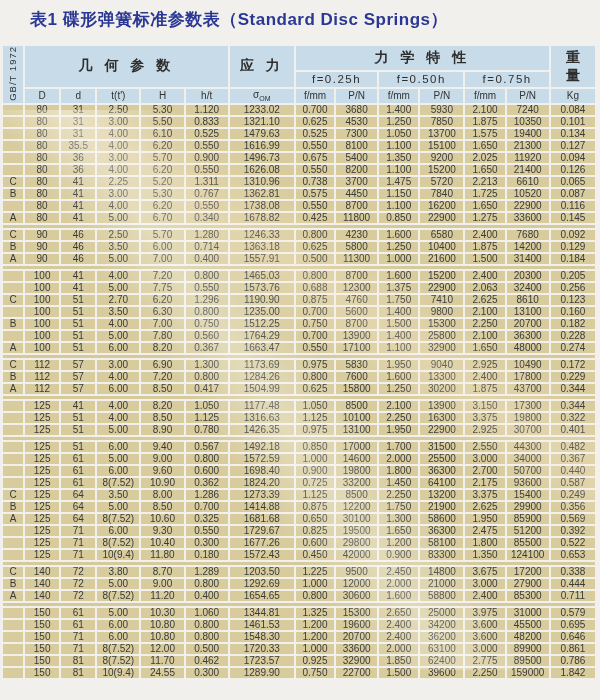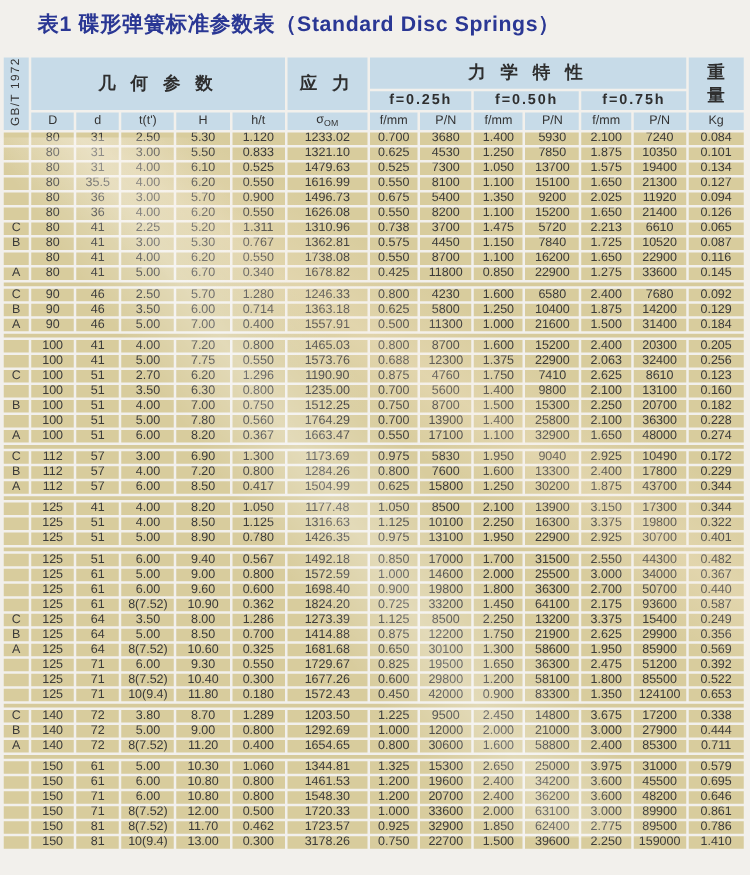--- a/index.html
+++ b/index.html
@@ -5,21 +5,21 @@
   html,body{margin:0;padding:0;width:600px;height:700px;overflow:hidden;
     background:#f2f0ec;font-family:"Liberation Sans","DejaVu Sans",sans-serif;}
   .page{position:relative;width:600px;height:604px;}
   .title{position:absolute;left:30px;top:8px;font-size:17px;font-weight:bold;
     color:#2a3794;letter-spacing:0.5px;white-space:nowrap;}
   table{border-collapse:separate;border-spacing:2px;table-layout:fixed;
     position:absolute;left:1px;top:44px;width:596px;background:#f2f0ec;}
   th,td{padding:0;text-align:center;vertical-align:middle;overflow:hidden;white-space:nowrap;}
   thead th{background:#c7dbe8;color:#2e2e2e;font-weight:bold;}
   .hdr-big{font-size:14px;letter-spacing:4px;margin-top:20px;}
-  .hdr-defl{font-size:11.5px;letter-spacing:1.5px;font-weight:bold;height:15px;}
+  .hdr-defl{font-size:11.5px;letter-spacing:1.5px;font-weight:normal;height:15px;}
   .hdr-col{font-size:10px;font-weight:normal;height:14px;color:#333;}
   .hdr-gbt{font-size:9.5px;font-weight:normal;color:#333;}
   .gbt-inner{writing-mode:vertical-rl;transform:rotate(180deg);display:inline-block;
     letter-spacing:1px;line-height:1;}
   .hdr-weight{font-size:14px;line-height:1.35;letter-spacing:0;}
   .sig{font-size:10px;font-weight:normal;color:#333;}
   .sig sub{font-size:7px;}
   tbody td{background:#d8cc9d;font-size:10px;color:#3a3a3a;height:10px;line-height:10px;}
   tbody tr.spacer td{height:3px;background:#d6ca9b;}
   .watermark{position:absolute;left:0;top:110px;width:600px;height:560px;
@@ -807,28 +807,28 @@
           <td>62400</td>
           <td>2.775</td>
           <td>89500</td>
           <td>0.786</td>
         </tr>
         <tr>
           <td></td>
           <td>150</td>
           <td>81</td>
           <td>10(9.4)</td>
-          <td>13.00</td>
+          <td>24.55</td>
           <td>0.300</td>
-          <td>3178.26</td>
+          <td>1289.90</td>
           <td>0.750</td>
           <td>22700</td>
           <td>1.500</td>
           <td>39600</td>
           <td>2.250</td>
           <td>159000</td>
-          <td>1.410</td>
+          <td>1.842</td>
         </tr>
       </tbody>
   </table>
 
   <div class="watermark"></div>
 </div>
 
 </body></html>

